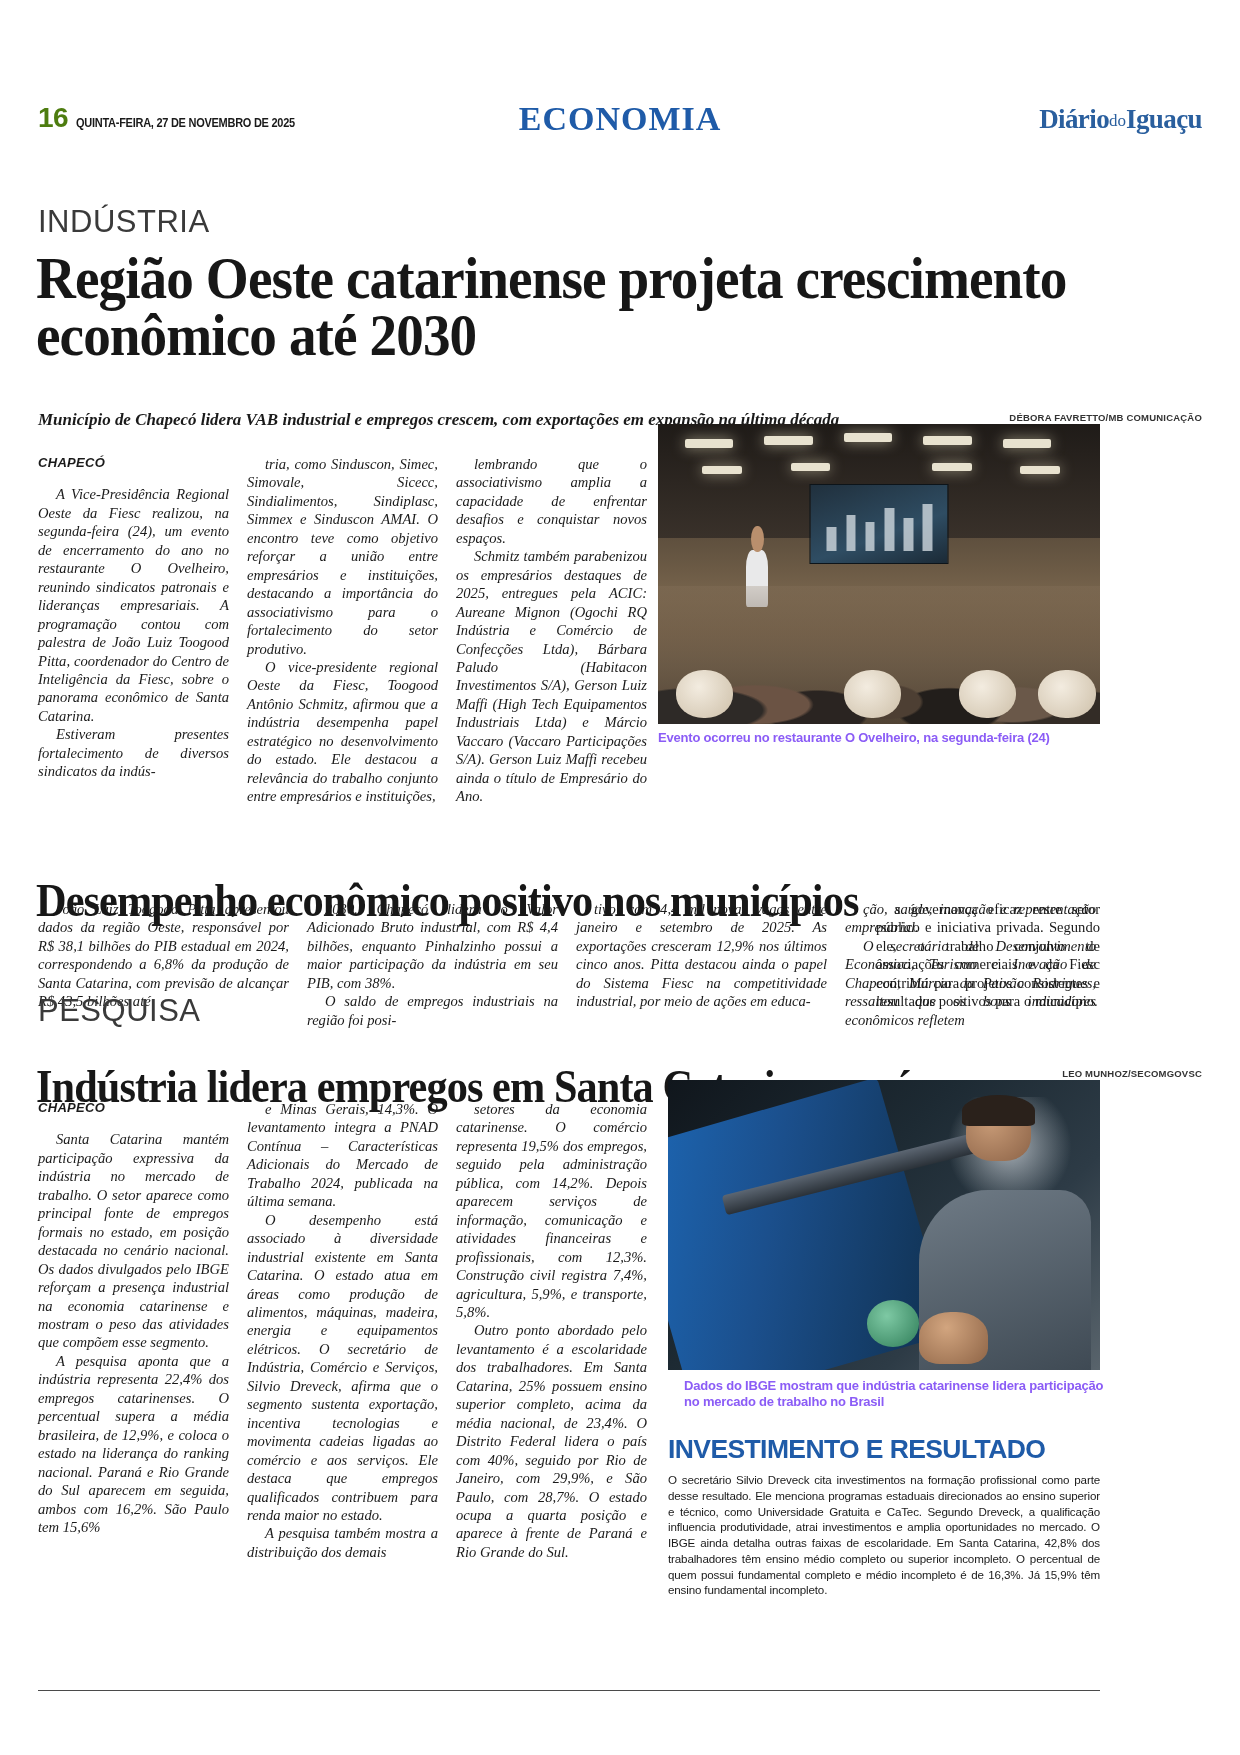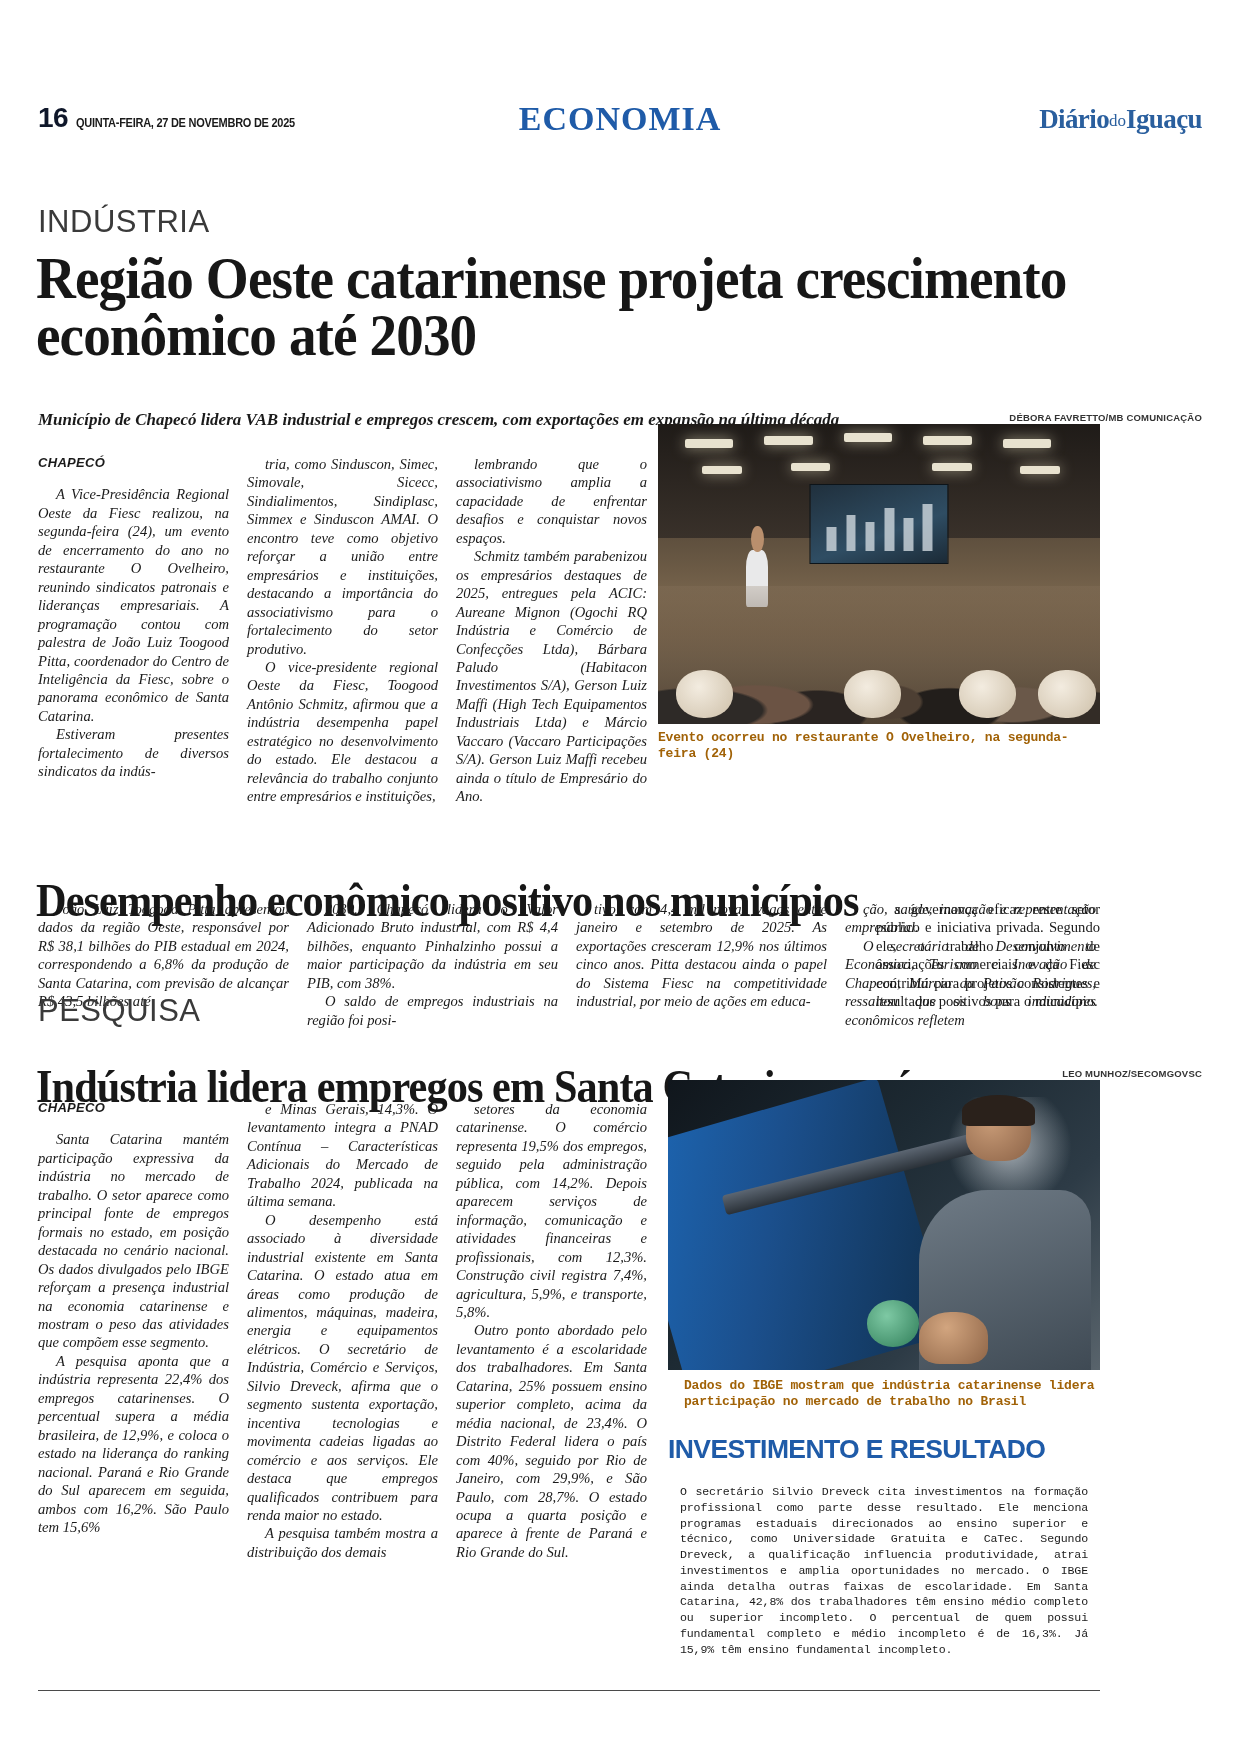--- a/index.html
+++ b/index.html
@@ -31,21 +31,21 @@
     width: 1060px;
     height: 42px;
     display: flex;
     align-items: baseline;
   }
   .folio-num {
     font-family: "Liberation Sans", sans-serif;
     font-weight: bold;
     font-size: 28px;
     letter-spacing: -0.5px;
-    color: #0f172a;
+    color: #4d7c0f;
     line-height: 1;
   }
   .folio-date {
     font-family: "Liberation Sans", sans-serif;
     font-size: 12.5px;
     font-weight: bold;
     letter-spacing: -0.3px;
     transform: scaleX(0.88);
     transform-origin: left bottom;
     margin-left: 8px;
@@ -178,25 +178,25 @@
     color: #333;
     text-align: right;
   }
   .photo {
     position: absolute;
     overflow: hidden;
     background: #3a3026;
   }
   .caption {
     position: absolute;
-    font-family: Liberation Mono, monospace;
+    font-family: Liberation Sans, sans-serif;
     font-size: 13px;
     font-weight: bold;
     line-height: 1.2;
-    color: #a16207;
+    color: #8b5cf6;
     letter-spacing: -0.2px;
   }
 
   #credit-1 { right: 38px; top: 412px; }
   #photo-1  { left: 658px; top: 424px; width: 442px; height: 300px; }
   #caption-1{ left: 658px; top: 730px; width: 442px; }
 
   #credit-2 { right: 38px; top: 1068px; }
   #photo-2  { left: 668px; top: 1080px; width: 432px; height: 290px; }
   #caption-2{ left: 668px; top: 1378px; width: 432px; margin-left: 16px; }
@@ -338,21 +338,21 @@
     position: absolute;
     left: 668px; top: 1472px;
     width: 432px;
     font-family: "Liberation Sans", sans-serif;
     font-size: 11.6px;
     line-height: 1.36;
     text-align: justify;
     color: #1a1a1a;
     letter-spacing: -0.15px;
   }
-  #box-body p { margin: 12px; text-indent: 0; font-family: Liberation Mono, monospace; }
+  #box-body p { margin: 0; text-indent: 0; }
 
   
   .rule {
     position: absolute;
     left: 38px;
     width: 1062px;
     height: 1px;
     background: #4a4a4a;
   }
   #rule-bottom { top: 1690px; }

